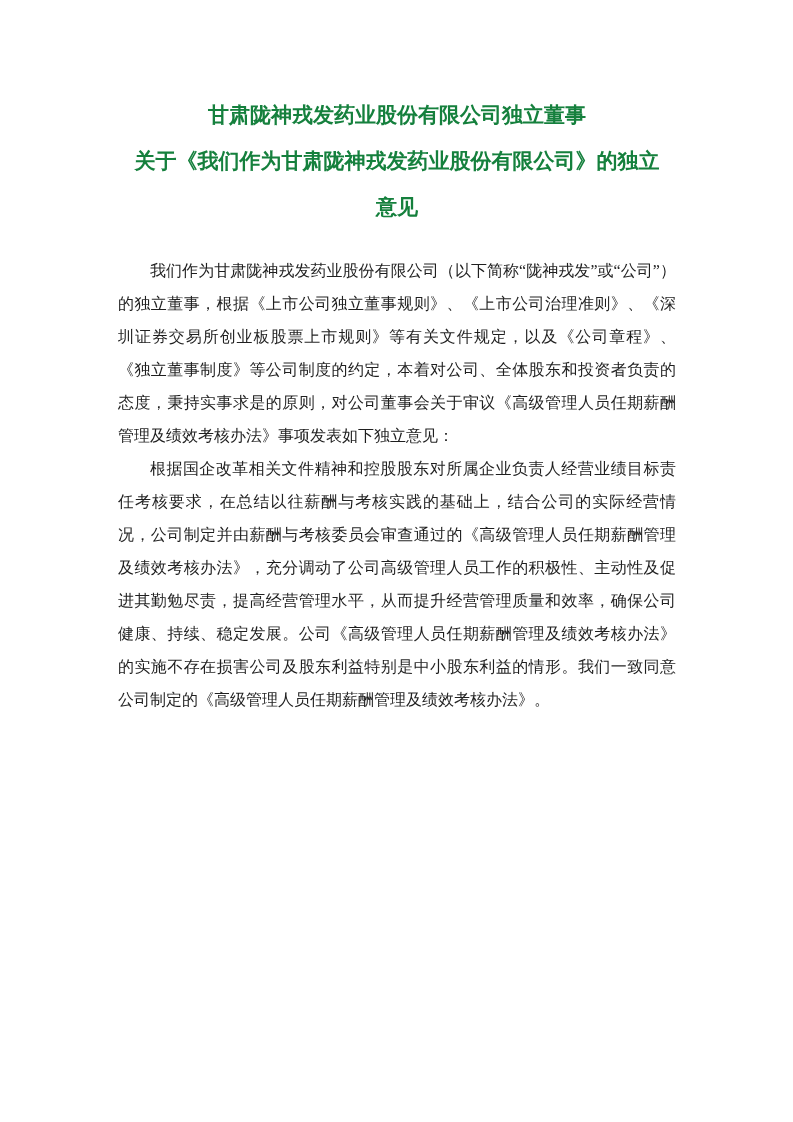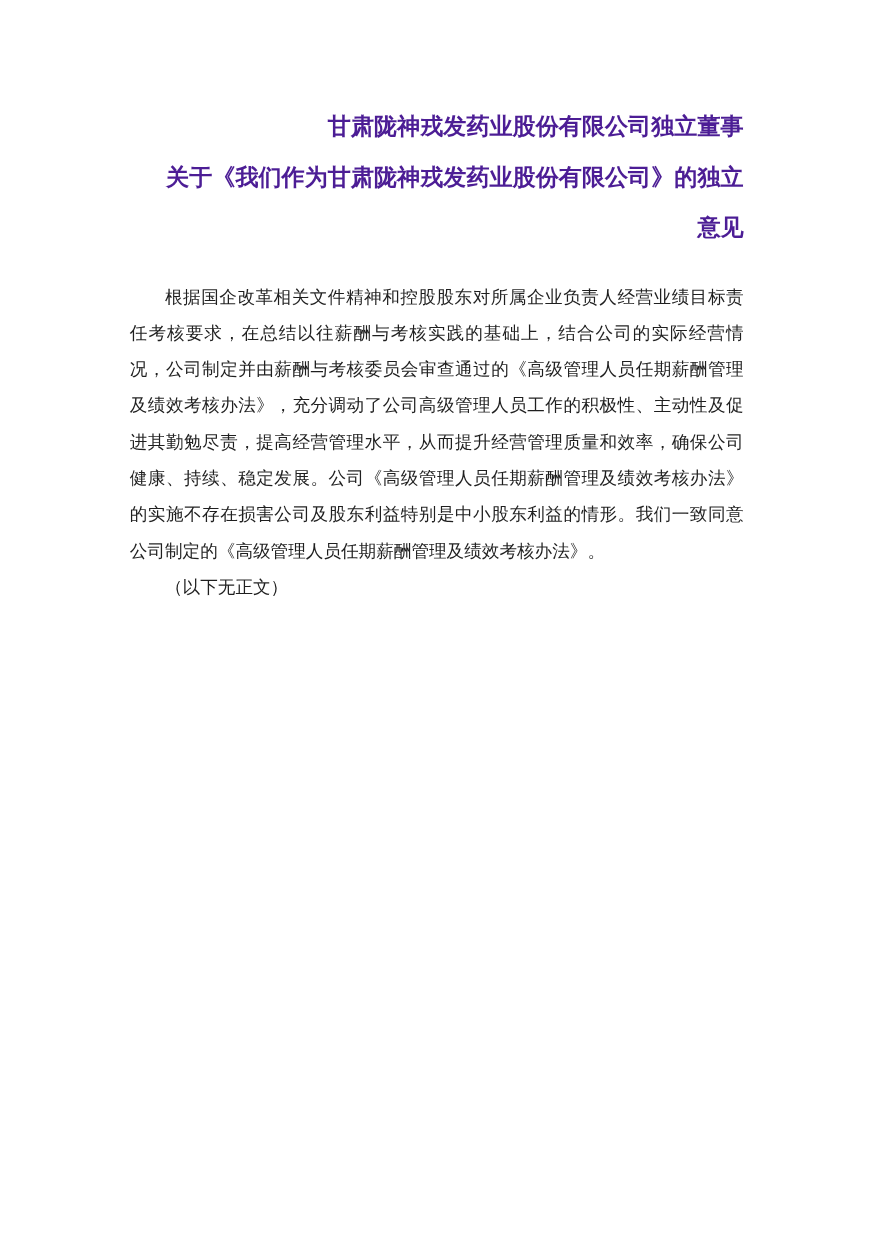--- a/index.html
+++ b/index.html
@@ -12,25 +12,25 @@
     width: 793px;
     height: 1122px;
     margin: 0 auto;
     background: #ffffff;
     box-sizing: border-box;
     padding: 92px 117px 0 118px;
     overflow: hidden;
     font-family: "Liberation Serif", "DejaVu Serif", serif;
   }
   .doc-title {
-    color: #4c1d95;
+    color: #15803d;
     font-size: 21px;
     font-weight: bold;
     line-height: 46px;
-    text-align: right;
+    text-align: center;
   }
   .doc-body {
     margin-top: 24px;
     color: #1f1f1f;
     font-size: 16px;
     line-height: 33px;
     text-align: justify;
     text-justify: inter-ideograph;
   }
   .doc-body p {
@@ -41,16 +41,16 @@
 </head>
 <body>
 
 <div class="page">
   <div class="doc-title">
     <div>甘肃陇神戎发药业股份有限公司独立董事</div>
     <div>关于《我们作为甘肃陇神戎发药业股份有限公司》的独立</div>
     <div>意见</div>
   </div>
   <div class="doc-body">
+    <p>我们作为甘肃陇神戎发药业股份有限公司（以下简称“陇神戎发”或“公司”）　的独立董事，根据《上市公司独立董事规则》、《上市公司治理准则》、《深圳证券交易所创业板股票上市规则》等有关文件规定，以及《公司章程》、《独立董事制度》等公司制度的约定，本着对公司、全体股东和投资者负责的态度，秉持实事求是的原则，对公司董事会关于审议《高级管理人员任期薪酬管理及绩效考核办法》事项发表如下独立意见：</p>
     <p>根据国企改革相关文件精神和控股股东对所属企业负责人经营业绩目标责任考核要求，在总结以往薪酬与考核实践的基础上，结合公司的实际经营情况，公司制定并由薪酬与考核委员会审查通过的《高级管理人员任期薪酬管理及绩效考核办法》，充分调动了公司高级管理人员工作的积极性、主动性及促进其勤勉尽责，提高经营管理水平，从而提升经营管理质量和效率，确保公司健康、持续、稳定发展。公司《高级管理人员任期薪酬管理及绩效考核办法》的实施不存在损害公司及股东利益特别是中小股东利益的情形。我们一致同意公司制定的《高级管理人员任期薪酬管理及绩效考核办法》。</p>
-    <p>（以下无正文）</p>
   </div>
 </div>
 
 </body></html>

